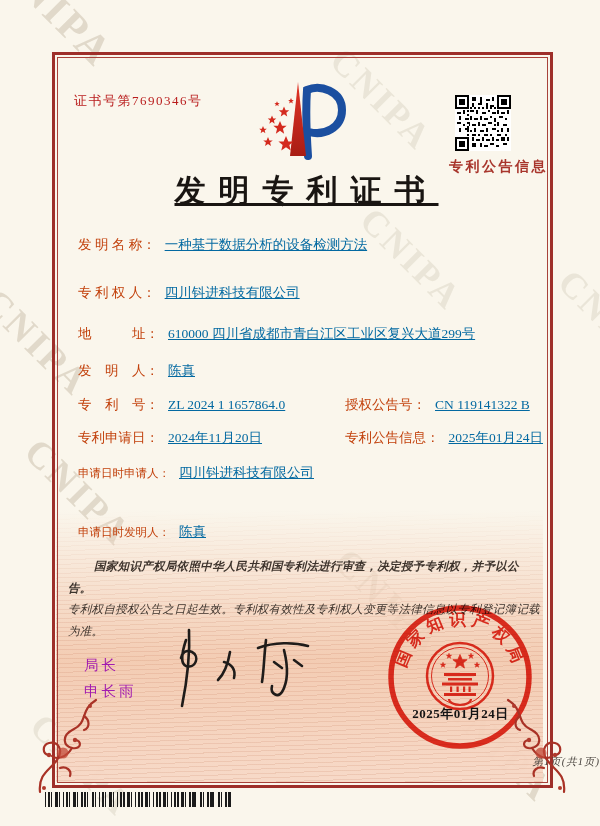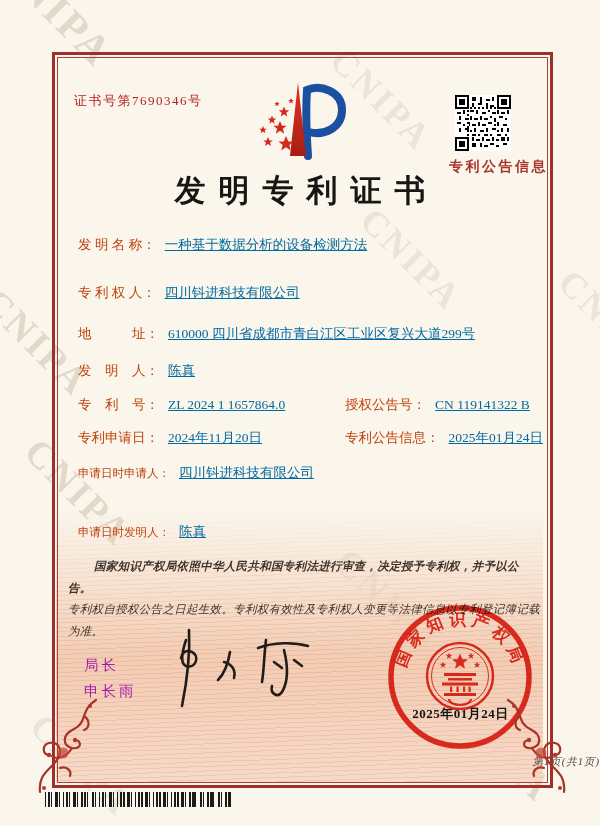--- a/index.html
+++ b/index.html
@@ -36,21 +36,21 @@
     mask-image:linear-gradient(180deg,transparent 0,#000 45%);
   }
   .z{position:absolute;z-index:3;}
   
   .cert-no{left:74px;top:92px;font-size:13px;letter-spacing:1.5px;color:#b91c1c;}
   .logo{left:250px;top:82px;width:104px;height:82px;}
   .qr-wrap{left:449px;top:95px;width:112px;text-align:left;}
   .qr{display:block;margin-left:6px;}
   .qr-caption{margin-top:7px;font-size:14px;letter-spacing:2.5px;color:#a8352c;font-weight:bold;}
   .title{left:0;top:170px;width:600px;text-align:center;font-size:31px;font-weight:bold;
-         letter-spacing:13px;text-indent:13px;color:#191512;}
+         letter-spacing:13px;text-indent:13px;color:#191512;text-decoration:underline;}
   
   .row{left:78px;width:470px;font-size:13.5px;color:#33302d;white-space:nowrap;}
   .lbl{color:#c2410c;}
   .val{margin-left:9px;color:#0369a1;text-decoration:underline;}
   .rcol{position:absolute;left:267px;top:0;}
   .sm{font-size:11.5px;margin-top:25px;}
   .row .v13{font-size:13.5px;}
   
   .statement{left:68px;top:556px;width:474px;font-size:11.5px;line-height:21.5px;
              font-style:italic;color:#3d332c;letter-spacing:0.3px;}

